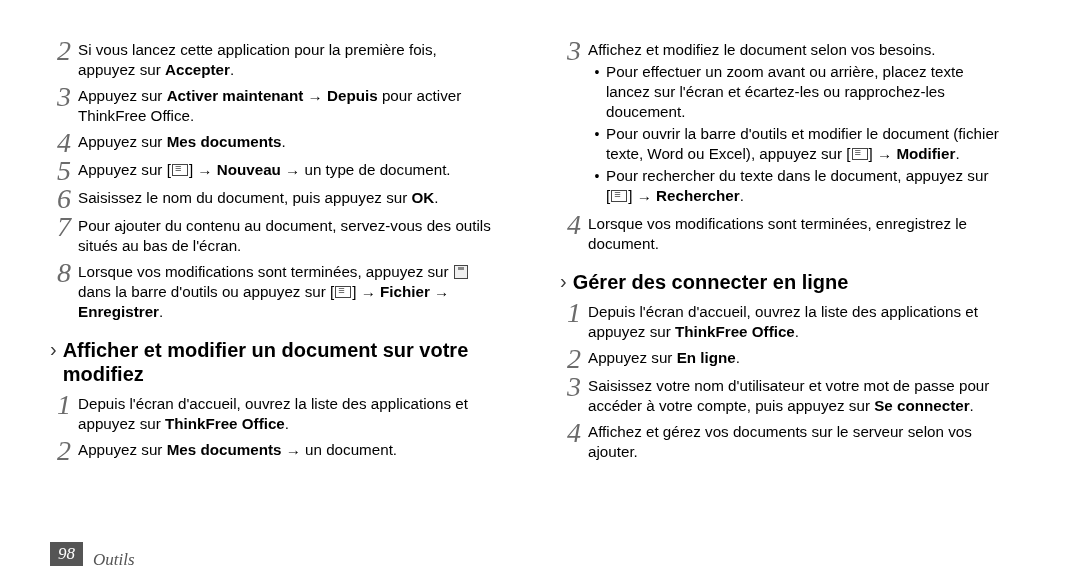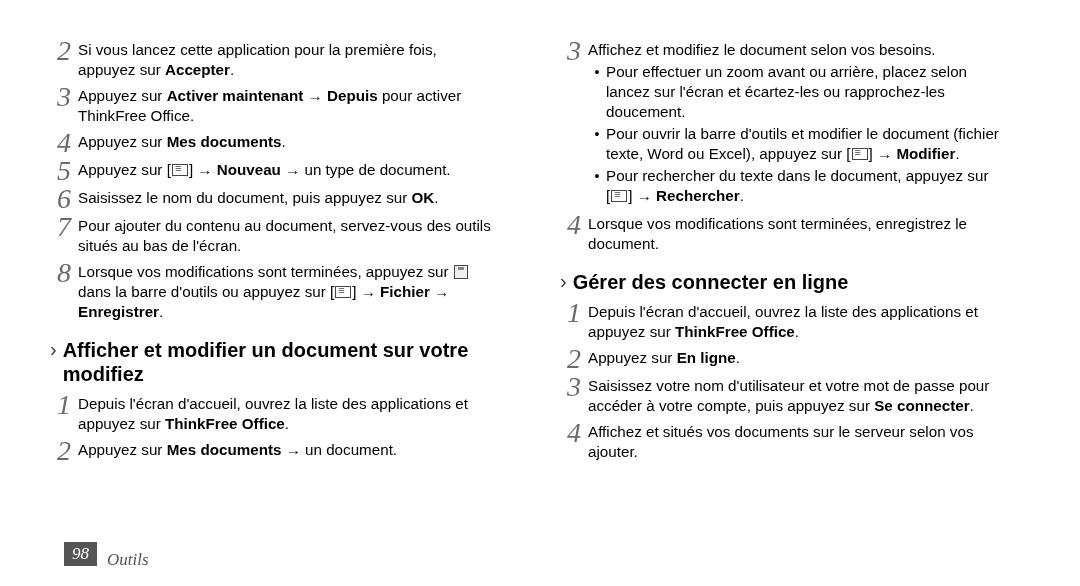--- a/index.html
+++ b/index.html
@@ -100,21 +100,21 @@
   .miniicon.disk::before {
     content:"";
     position:absolute;
     top:1px; left:3px;
     width:6px; height:3px;
     background:#888;
   }
   .footer {
     position: absolute;
     bottom: 16px;
-    left: 64px;
+    left: 50px;
     display: flex;
     align-items: center;
     gap: 10px;
   }
   .pagenum {
     background: #555;
     color: #fff;
     font-style: italic;
     font-family: Georgia, serif;
     font-size: 17px;
@@ -218,21 +218,21 @@
   <div class="col">
 
     <div class="step">
       <div class="numcol">3</div>
       <div class="stepbody">
         <span>Affichez et modifiez le document selon vos besoins.</span>
 
         <div class="bullet">
           <div class="bdot">•</div>
           <div class="btext">
-            <span>Pour effectuer un zoom avant ou arrière, placez selon</span><br>
+            <span>Pour effectuer un zoom avant ou arrière, placez texte</span><br>
             <span>lancez sur l'écran et écartez-les ou rapprochez-les</span><br>
             <span>doucement.</span>
           </div>
         </div>
 
         <div class="bullet">
           <div class="bdot">•</div>
           <div class="btext">
             <span>Pour ouvrir la barre d'outils et modifier le document (fichier</span><br>
             <span>texte, Word ou Excel), appuyez sur [</span><span class="miniicon menu"></span><span>] → </span><strong>Modifier</strong><span>.</span>
@@ -282,21 +282,21 @@
       <div class="numcol">3</div>
       <div class="stepbody">
         <span>Saisissez votre nom d'utilisateur et votre mot de passe pour</span><br>
         <span>accéder à votre compte, puis appuyez sur </span><strong>Se connecter</strong><span>.</span>
       </div>
     </div>
 
     <div class="step">
       <div class="numcol">4</div>
       <div class="stepbody">
-        <span>Affichez et situés vos documents sur le serveur selon vos</span><br>
+        <span>Affichez et gérez vos documents sur le serveur selon vos</span><br>
         <span>ajouter.</span>
       </div>
     </div>
 
   </div>
 
 </div>
 
 <div class="footer">
   <div class="pagenum">98</div>

